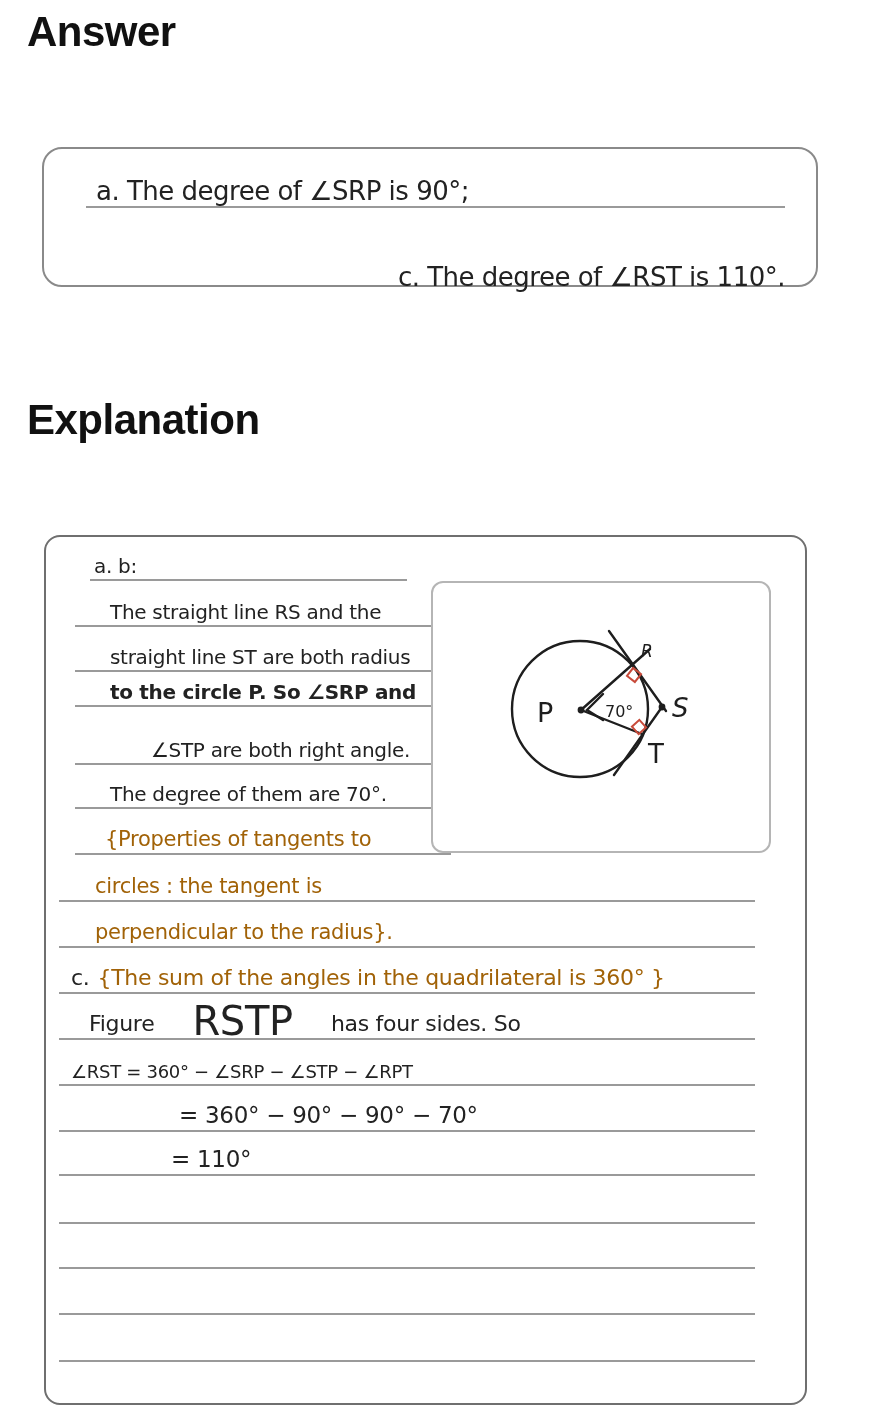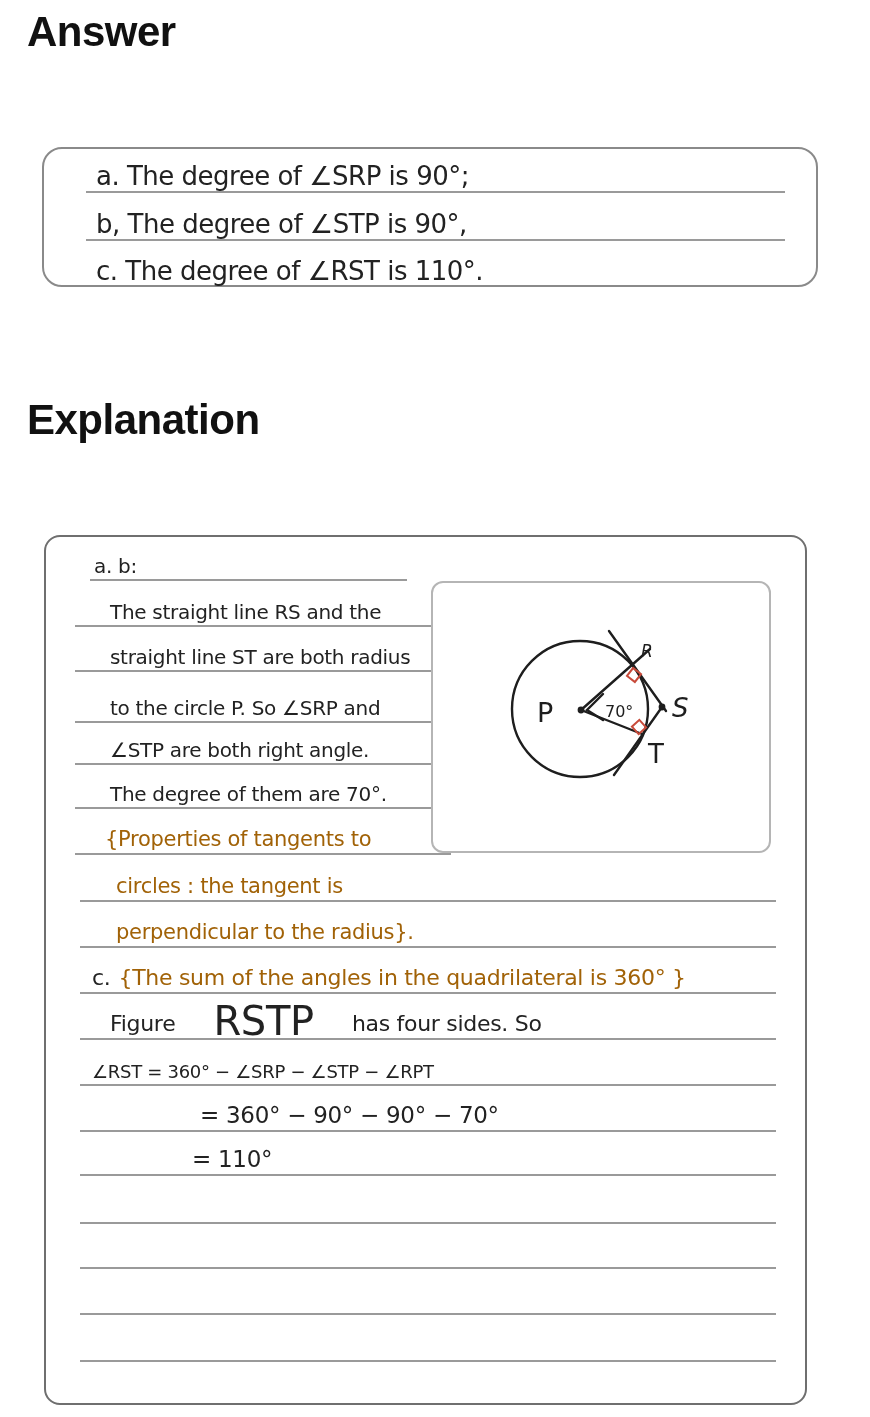--- a/index.html
+++ b/index.html
@@ -26,42 +26,42 @@
     position:absolute;left:42px;top:147px;width:776px;height:140px;
     border:2.5px solid #8a8a8a;border-radius:20px;background:#fff;
     box-sizing:border-box;
   }
   .a-row{
     position:absolute;left:42px;width:699px;height:36px;
     display:flex;align-items:flex-end;
   }
   .a-row.u{border-bottom:2px solid #9a9a9a;}
   .a-row span{font-size:26px;letter-spacing:-0.5px;padding:0 0 2px 10px;line-height:1;}
-  #a-row-1{top:6px;}
+  #a-row-1{top:21px;}
   #a-row-2{top:54px;}
-  #a-row-3{top:101px;border-bottom:none;}
+  #a-row-3{top:107px;border-bottom:none;justify-content:flex-end;}
 
   
   .explanation-box{
     position:absolute;left:44px;top:535px;width:763px;height:870px;
     border:2.5px solid #6f6f6f;border-radius:16px;background:#fff;
     box-sizing:border-box;
   }
   .xline{
     position:absolute;height:38px;border-bottom:2px solid #9a9a9a;
     display:flex;align-items:flex-end;box-sizing:border-box;
   }
   .xline span{font-size:20px;line-height:1;padding-bottom:3px;letter-spacing:-0.3px;}
   .short{left:29px;width:376px;}
-  .wide{left:34px;width:696px;}
+  .wide{left:13px;width:696px;}
   #xl-1{top:6px;left:44px;width:317px;}
   #xl-2{top:52px;}
   #xl-3{top:97px;}
-  #xl-4{top:148px;}
-  #xl-5{top:190px;}
+  #xl-4{top:132px;font-weight:bold;}
+  #xl-5{top:190px;justify-content:center;}
   #xl-6{top:234px;}
   #xl-7{top:280px;}
   #xl-8{top:327px;}
   #xl-9{top:373px;}
   #xl-10{top:419px;}
   #xl-11{top:453px;height:50px;gap:32px;}
   #xl-12{top:511px;}
   #xl-13{top:557px;}
   #xl-14{top:601px;}
   #xl-15{top:649px;}
@@ -92,23 +92,20 @@
   .dg-red{stroke:#c84b3b;stroke-width:2;fill:none;}
 </style>
 </head>
 <body>
 
 <h1 class="heading" id="answer-heading">Answer</h1>
 
 <div class="answer-box">
   <div class="a-row u" id="a-row-1">
     <span class="hand">a. The degree of ∠SRP is 90°;</span>
-  </div>
-  <div class="a-row u" id="a-row-2">
-    <span class="hand">b, The degree of ∠STP is 90°,</span>
   </div>
   <div class="a-row" id="a-row-3">
     <span class="hand">c. The degree of ∠RST is 110°.</span>
   </div>
 </div>
 
 <h1 class="heading" id="explanation-heading">Explanation</h1>
 
 <div class="explanation-box">
 

